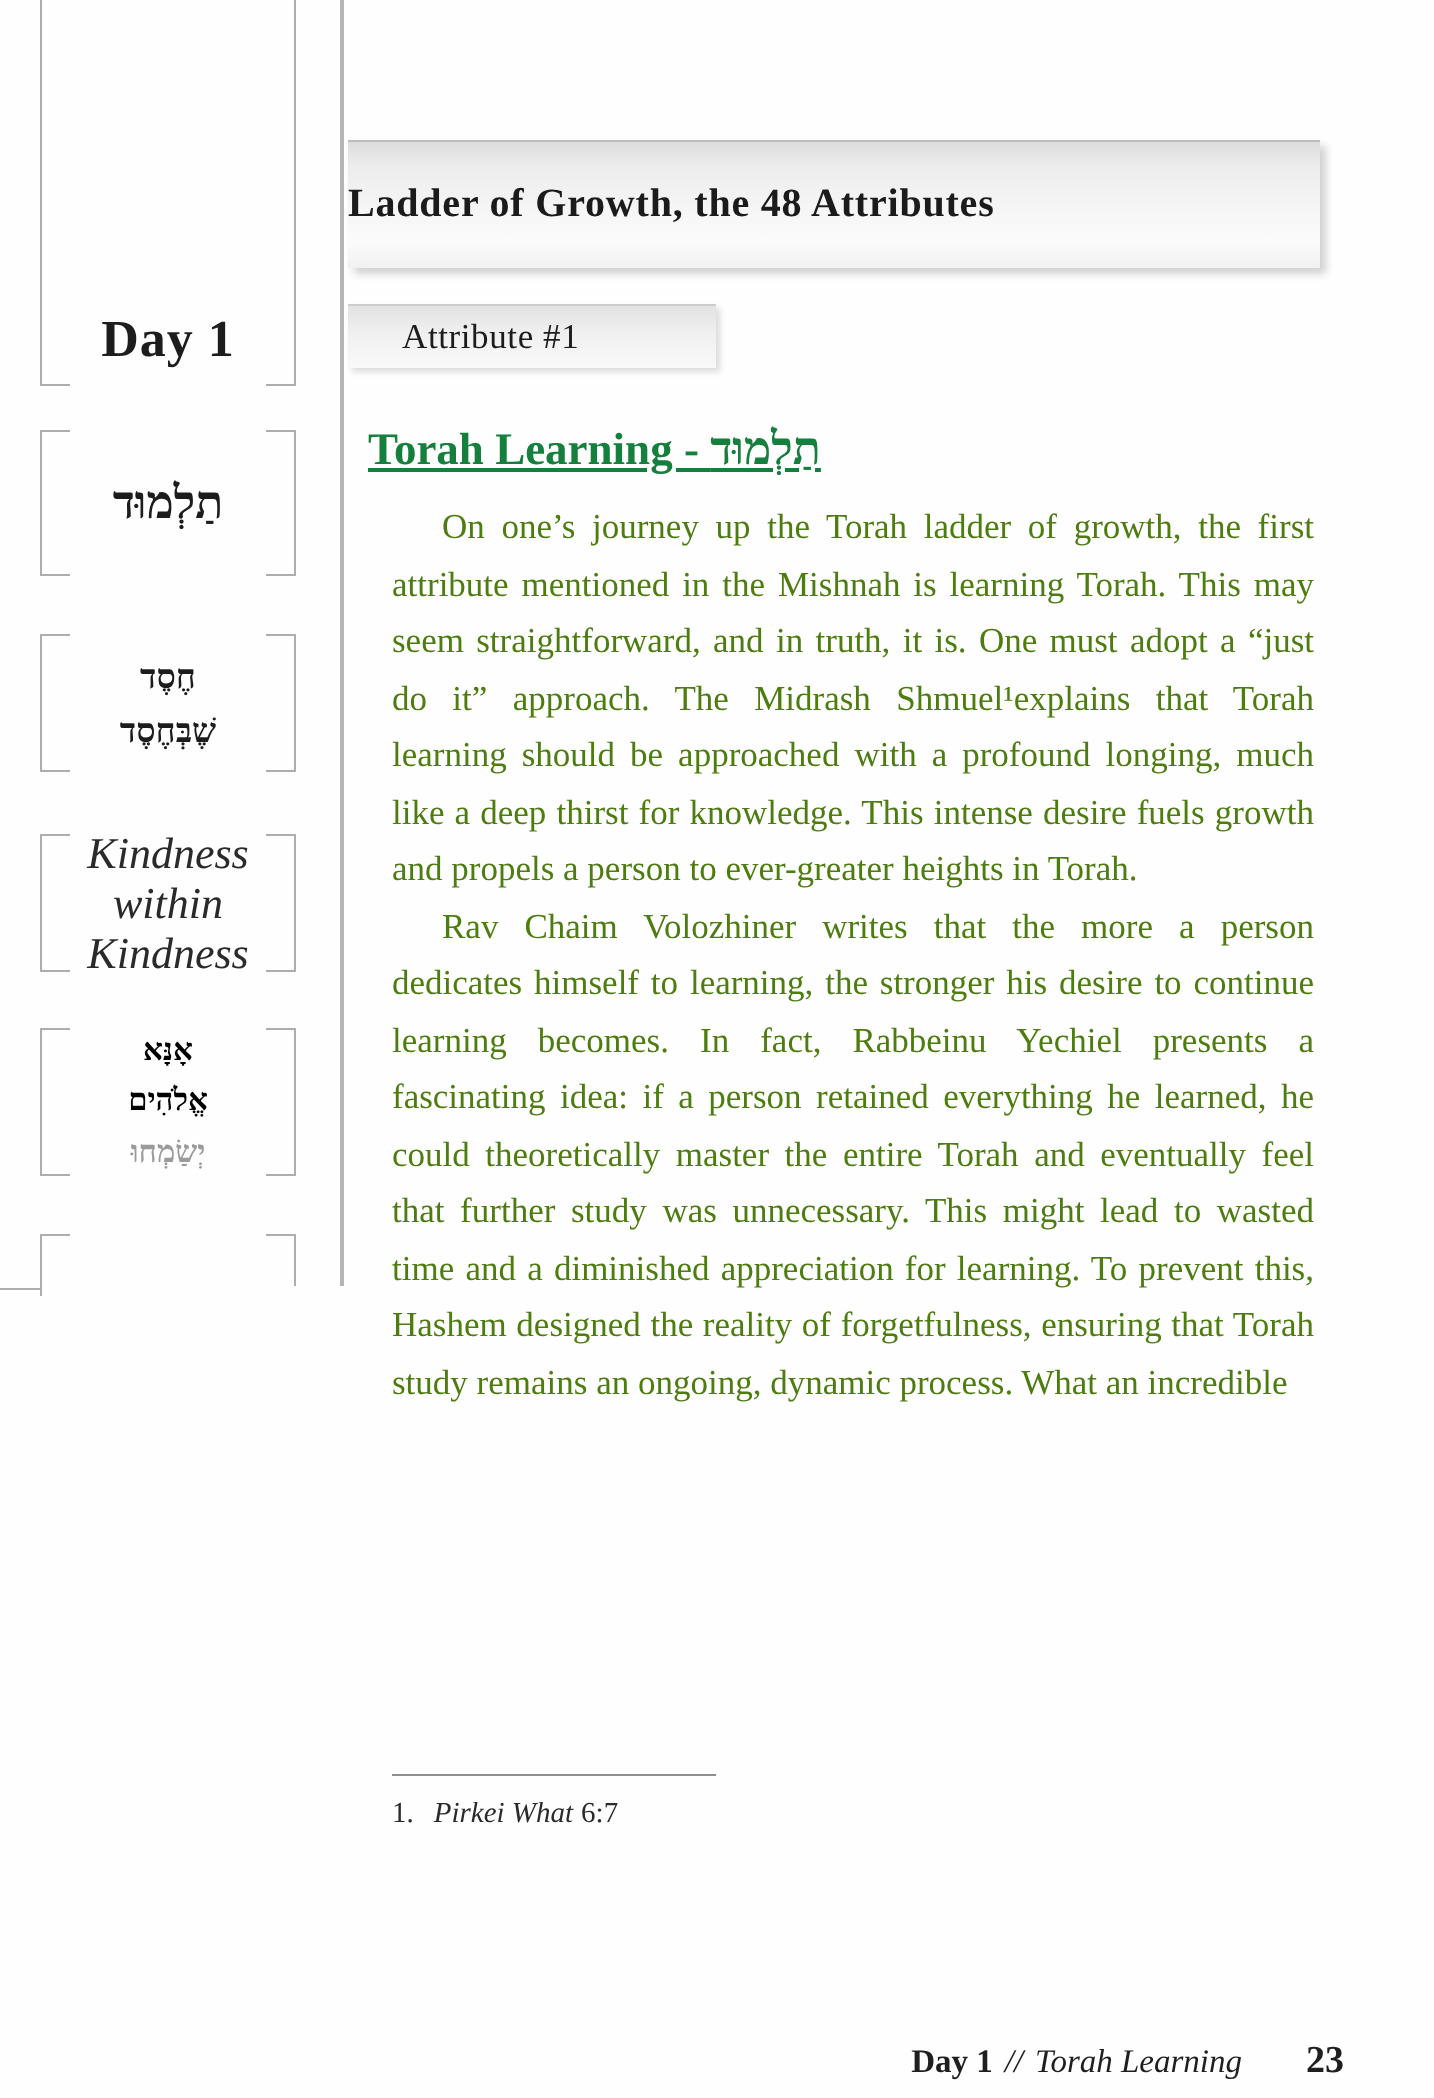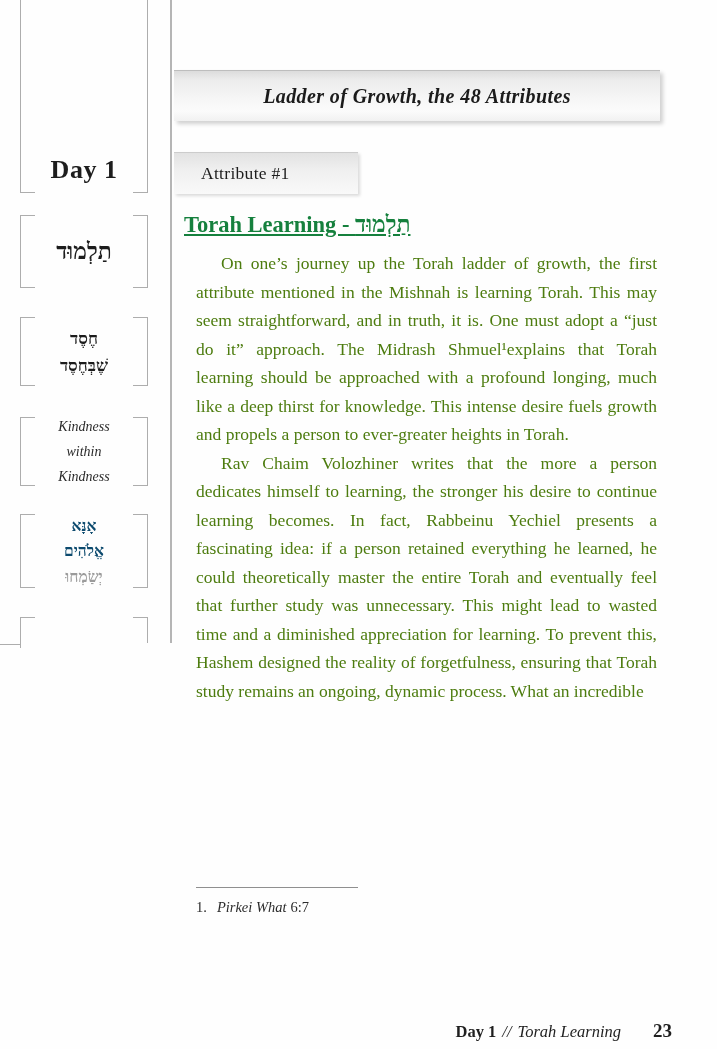--- a/index.html
+++ b/index.html
@@ -21,48 +21,47 @@
   .bbox.no-top .bk { border-top: none; }
   .bbox .inner {
     position: absolute; inset: 0;
     display: flex; flex-direction: column; align-items: center; justify-content: center;
     text-align: center;
   }
   .he { direction: rtl; unicode-bidi: isolate; }
   .day-label { font-size: 26px; font-weight: bold; color: #1d1d1d; letter-spacing: 0.5px; }
   .heb-lg { font-size: 23px; font-weight: bold; color: #1c1c1c; line-height: 30px; }
   .heb-md { font-size: 17px; font-weight: bold; color: #1c1c1c; line-height: 27px; }
-  .heb-sm { font-size: 15.5px; font-weight: bold; color: #0c4a6e; line-height: 25.5px; }
+  .heb-sm { font-size: 15.5px; font-weight: bold; color: #000000; line-height: 25.5px; }
   .heb-gray { color: #9b9b9b; }
-  .trans { font-style: italic; font-size: 14px; color: #2a2a2a; line-height: 25px; }
+  .trans { font-style: italic; font-size: 22px; color: #2a2a2a; line-height: 25px; }
 
   
   .partial-l { position: absolute; left: 20px; top: 617px; width: 15px; height: 31px;
                border-left: 1.5px solid #adadad; border-top: 1.5px solid #adadad; box-sizing: border-box; }
   .partial-r { position: absolute; left: 133px; top: 617px; width: 15px; height: 26px;
                border-right: 1.5px solid #adadad; border-top: 1.5px solid #adadad; box-sizing: border-box; }
   .edge-line { position: absolute; left: 0; top: 644px; width: 21px; height: 0;
                border-top: 1.5px solid #adadad; }
 
   
   .vrule { position: absolute; left: 170px; top: 0; width: 2px; height: 643px; background: #b5b5b5; }
 
   .banner {
-    position: absolute; left: 174px; top: 70px; width: 486px; height: 51px;
+    position: absolute; left: 174px; top: 70px; width: 486px; height: 64px;
     background: linear-gradient(180deg, #dcdcdc 0%, #ececec 18%, #f6f6f6 55%, #fbfbfb 80%, #f1f1f1 100%);
     border-top: 1px solid #bdbdbd;
     box-shadow: 3px 3px 4px rgba(0,0,0,0.18);
-    display: flex; align-items: center; justify-content: center;
+    display: flex; align-items: center; 
     box-sizing: border-box;
-    font-style: italic;
   }
   .banner-text { font-size: 20px; font-weight: bold; color: #1b1b1b; letter-spacing: 0.4px; }
 
   .attr-box {
-    position: absolute; left: 174px; top: 152px; width: 184px; height: 42px;
+    position: absolute; left: 174px; top: 152px; width: 184px; height: 32px;
     background: linear-gradient(180deg, #e2e2e2 0%, #efefef 40%, #f9f9f9 100%);
     border-top: 1px solid #cccccc;
     box-shadow: 2px 2px 3px rgba(0,0,0,0.14);
     display: flex; align-items: center;
     padding-left: 27px; box-sizing: border-box;
   }
   .attr-text { font-size: 17.5px; color: #1d1d1d; letter-spacing: 0.3px; }
 
   .article-title {
     position: absolute; left: 184px; top: 212px;

